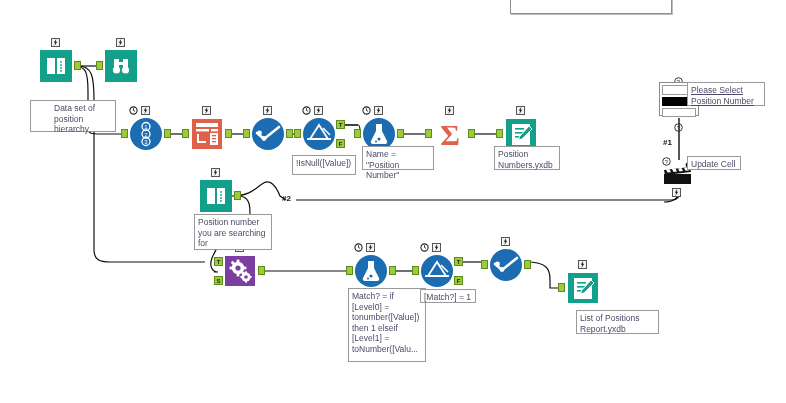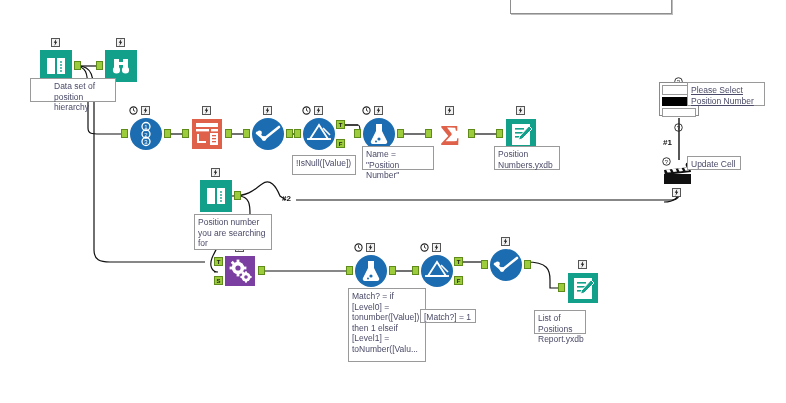--- a/index.html
+++ b/index.html
@@ -467,38 +467,38 @@
       <circle cx="28" cy="5" r="2.4" fill="#111"></circle>
     </svg>
   </div>
 
   <div class="badge lightning" style="position:absolute;left:672px;top:188px;">
     <svg viewBox="0 0 10 10">
         <path d="M6 0 L2.5 5.5 H4.6 L3.4 10 L7.5 4 H5.4 Z" fill="#222"></path>
       </svg>
   </div>
 
-  <div class="ann" style="left:30px;top:78px;width:86px;height:24px;padding-left:23px;">Data set of
+  <div class="ann" style="left:30px;top:100px;width:86px;height:32px;padding-left:23px;">Data set of
 position hierarchy</div>
   <div class="ann" style="left:292px;top:155px;width:64px;height:20px;">!IsNull([Value])</div>
   <div class="ann" style="left:362px;top:146px;width:72px;height:24px;">Name = "Position
 Number"</div>
   <div class="ann" style="left:494px;top:146px;width:66px;height:24px;">Position
 Numbers.yxdb</div>
   <div class="ann" style="left:194px;top:214px;width:78px;height:36px;">Position number
 you are searching
 for</div>
   <div class="ann" style="left:348px;top:288px;width:78px;height:74px;">Match? = if
 [Level0] =
 tonumber([Value])
 then 1 elseif
 [Level1] =
 toNumber([Valu...</div>
-  <div class="ann" style="left:420px;top:289px;width:56px;height:14px;margin-top:20px;">[Match?] = 1</div>
-  <div class="ann" style="left:534px;top:310px;width:52px;height:24px;">List of Positions
+  <div class="ann" style="left:420px;top:289px;width:56px;height:14px;">[Match?] = 1</div>
+  <div class="ann" style="left:576px;top:310px;width:83px;height:24px;">List of Positions
 Report.yxdb</div>
   <div class="ann" style="left:687px;top:82px;width:78px;height:24px;text-decoration:underline;">Please Select
 Position Number</div>
   <div class="ann" style="left:687px;top:156px;width:54px;height:14px;">Update Cell</div>
 
   <div class="wirelabel" style="left:282px;top:194px;">#2</div>
   <div class="wirelabel" style="left:663px;top:138px;">#1</div>
 
 </div>
 

